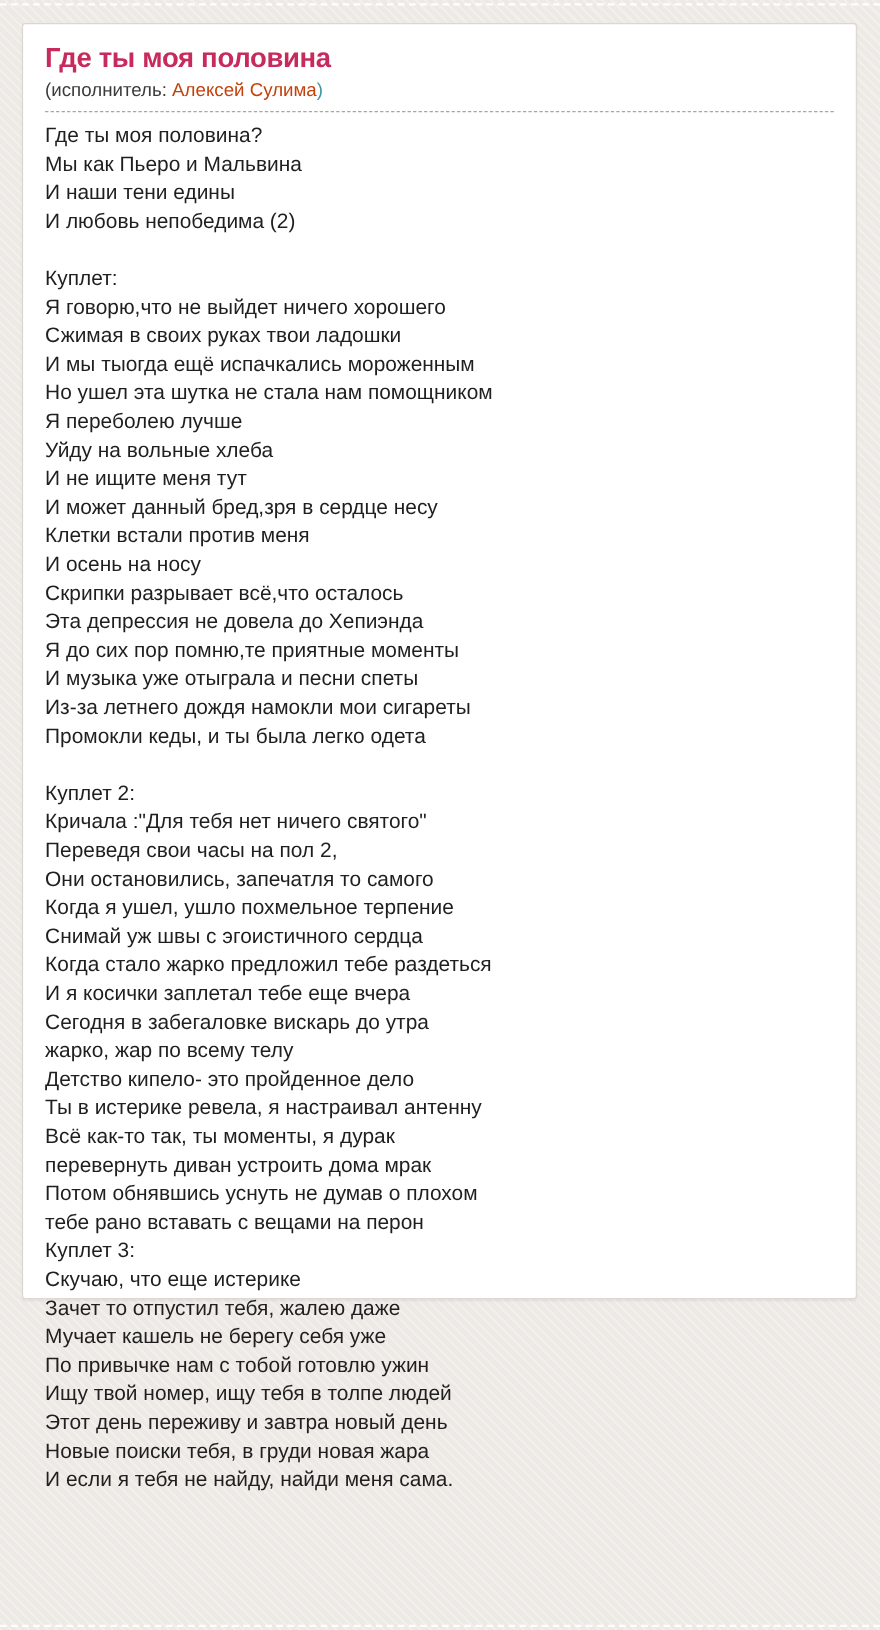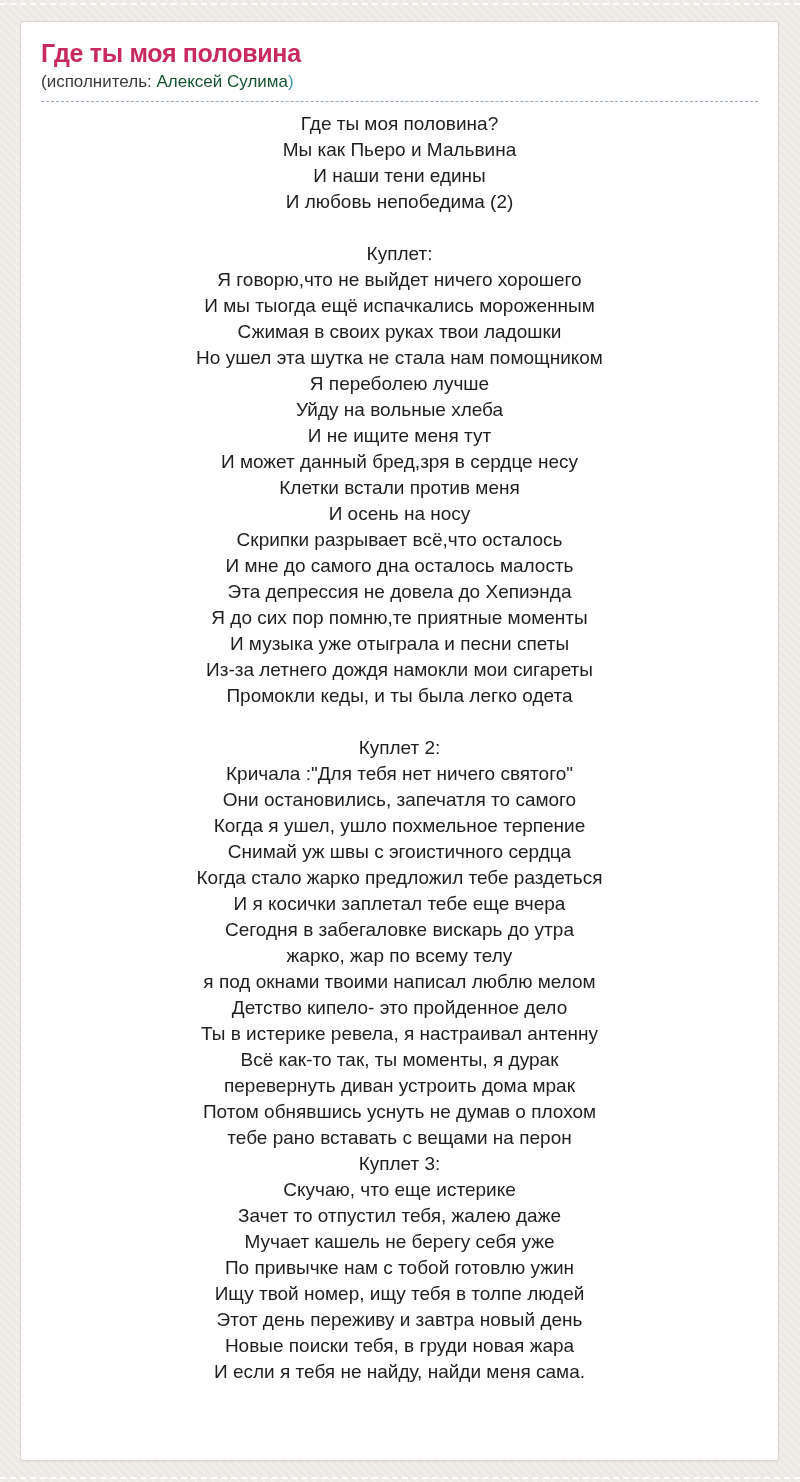--- a/index.html
+++ b/index.html
@@ -30,21 +30,21 @@
       height: 0;
       border-top: 2px dashed rgba(255,255,255,0.95);
     }
     .stitch-top { top: 3px; }
     .stitch-bottom { bottom: 3px; }
     .card {
       position: absolute;
       left: 20px;
       top: 21px;
       width: 759px;
-      height: 1440px;
+      height: 1160px;
       background: #ffffff;
       border: 1px solid #dbd8d3;
       border-radius: 3px;
       box-shadow: 0 1px 2px rgba(0,0,0,0.06);
       padding: 0 20px;
     }
     .song-header {
       padding-top: 17px;
       padding-bottom: 9px;
       border-bottom: 1px dashed #98a9bb;
@@ -57,31 +57,30 @@
       color: #c72a5c;
       letter-spacing: -0.3px;
     }
     .performer-line {
       margin: 0;
       font-size: 17px;
       line-height: 20px;
       color: #3a3a3a;
     }
     .artist-link {
-      color: #14532d;
+      color: #c2410c;
       text-decoration: none;
       cursor: pointer;
     }
     .performer-suffix { color: #3f96a8; }
     .lyrics {
       padding-top: 9px;
       font-size: 19px;
       line-height: 26px;
       color: #1f1f1f;
-      text-align: center;
     }
     .lyric-line { white-space: pre; }
     .lyric-line:empty::before { content: "\00a0"; }
   </style>
 </head>
 <body>
 
 <div class="page">
   <div class="stitch stitch-top"></div>
 
@@ -92,47 +91,46 @@
     </div>
 
     <div class="lyrics">
         <div class="lyric-line">Где ты моя половина?</div>
         <div class="lyric-line">Мы как Пьеро и Мальвина</div>
         <div class="lyric-line">И наши тени едины</div>
         <div class="lyric-line">И любовь непобедима (2)</div>
         <div class="lyric-line"></div>
         <div class="lyric-line">Куплет:</div>
         <div class="lyric-line">Я говорю,что не выйдет ничего хорошего</div>
+        <div class="lyric-line">Сжимая в своих руках твои ладошки</div>
         <div class="lyric-line">И мы тыогда ещё испачкались мороженным</div>
-        <div class="lyric-line">Сжимая в своих руках твои ладошки</div>
         <div class="lyric-line">Но ушел эта шутка не стала нам помощником</div>
         <div class="lyric-line">Я переболею лучше</div>
         <div class="lyric-line">Уйду на вольные хлеба</div>
         <div class="lyric-line">И не ищите меня тут</div>
         <div class="lyric-line">И может данный бред,зря в сердце несу</div>
         <div class="lyric-line">Клетки встали против меня</div>
         <div class="lyric-line">И осень на носу</div>
         <div class="lyric-line">Скрипки разрывает всё,что осталось</div>
-        <div class="lyric-line">И мне до самого дна осталось малость</div>
         <div class="lyric-line">Эта депрессия не довела до Хепиэнда</div>
         <div class="lyric-line">Я до сих пор помню,те приятные моменты</div>
         <div class="lyric-line">И музыка уже отыграла и песни спеты</div>
         <div class="lyric-line">Из-за летнего дождя намокли мои сигареты</div>
         <div class="lyric-line">Промокли кеды, и ты была легко одета</div>
         <div class="lyric-line"></div>
         <div class="lyric-line">Куплет 2:</div>
         <div class="lyric-line">Кричала :"Для тебя нет ничего святого"</div>
+        <div class="lyric-line">Переведя свои часы на пол 2,</div>
         <div class="lyric-line">Они остановились, запечатля то самого</div>
         <div class="lyric-line">Когда я ушел, ушло похмельное терпение</div>
         <div class="lyric-line">Снимай уж швы с эгоистичного сердца</div>
         <div class="lyric-line">Когда стало жарко предложил тебе раздеться</div>
         <div class="lyric-line">И я косички заплетал тебе еще вчера</div>
         <div class="lyric-line">Сегодня в забегаловке вискарь до утра</div>
         <div class="lyric-line">жарко, жар по всему телу</div>
-        <div class="lyric-line">я под окнами твоими написал люблю мелом</div>
         <div class="lyric-line">Детство кипело- это пройденное дело</div>
         <div class="lyric-line">Ты в истерике ревела, я настраивал антенну</div>
         <div class="lyric-line">Всё как-то так, ты моменты, я дурак</div>
         <div class="lyric-line">перевернуть диван устроить дома мрак</div>
         <div class="lyric-line">Потом обнявшись уснуть не думав о плохом</div>
         <div class="lyric-line">тебе рано вставать с вещами на перон</div>
         <div class="lyric-line">Куплет 3:</div>
         <div class="lyric-line">Скучаю, что еще истерике</div>
         <div class="lyric-line">Зачет то отпустил тебя, жалею даже</div>
         <div class="lyric-line">Мучает кашель не берегу себя уже</div>

